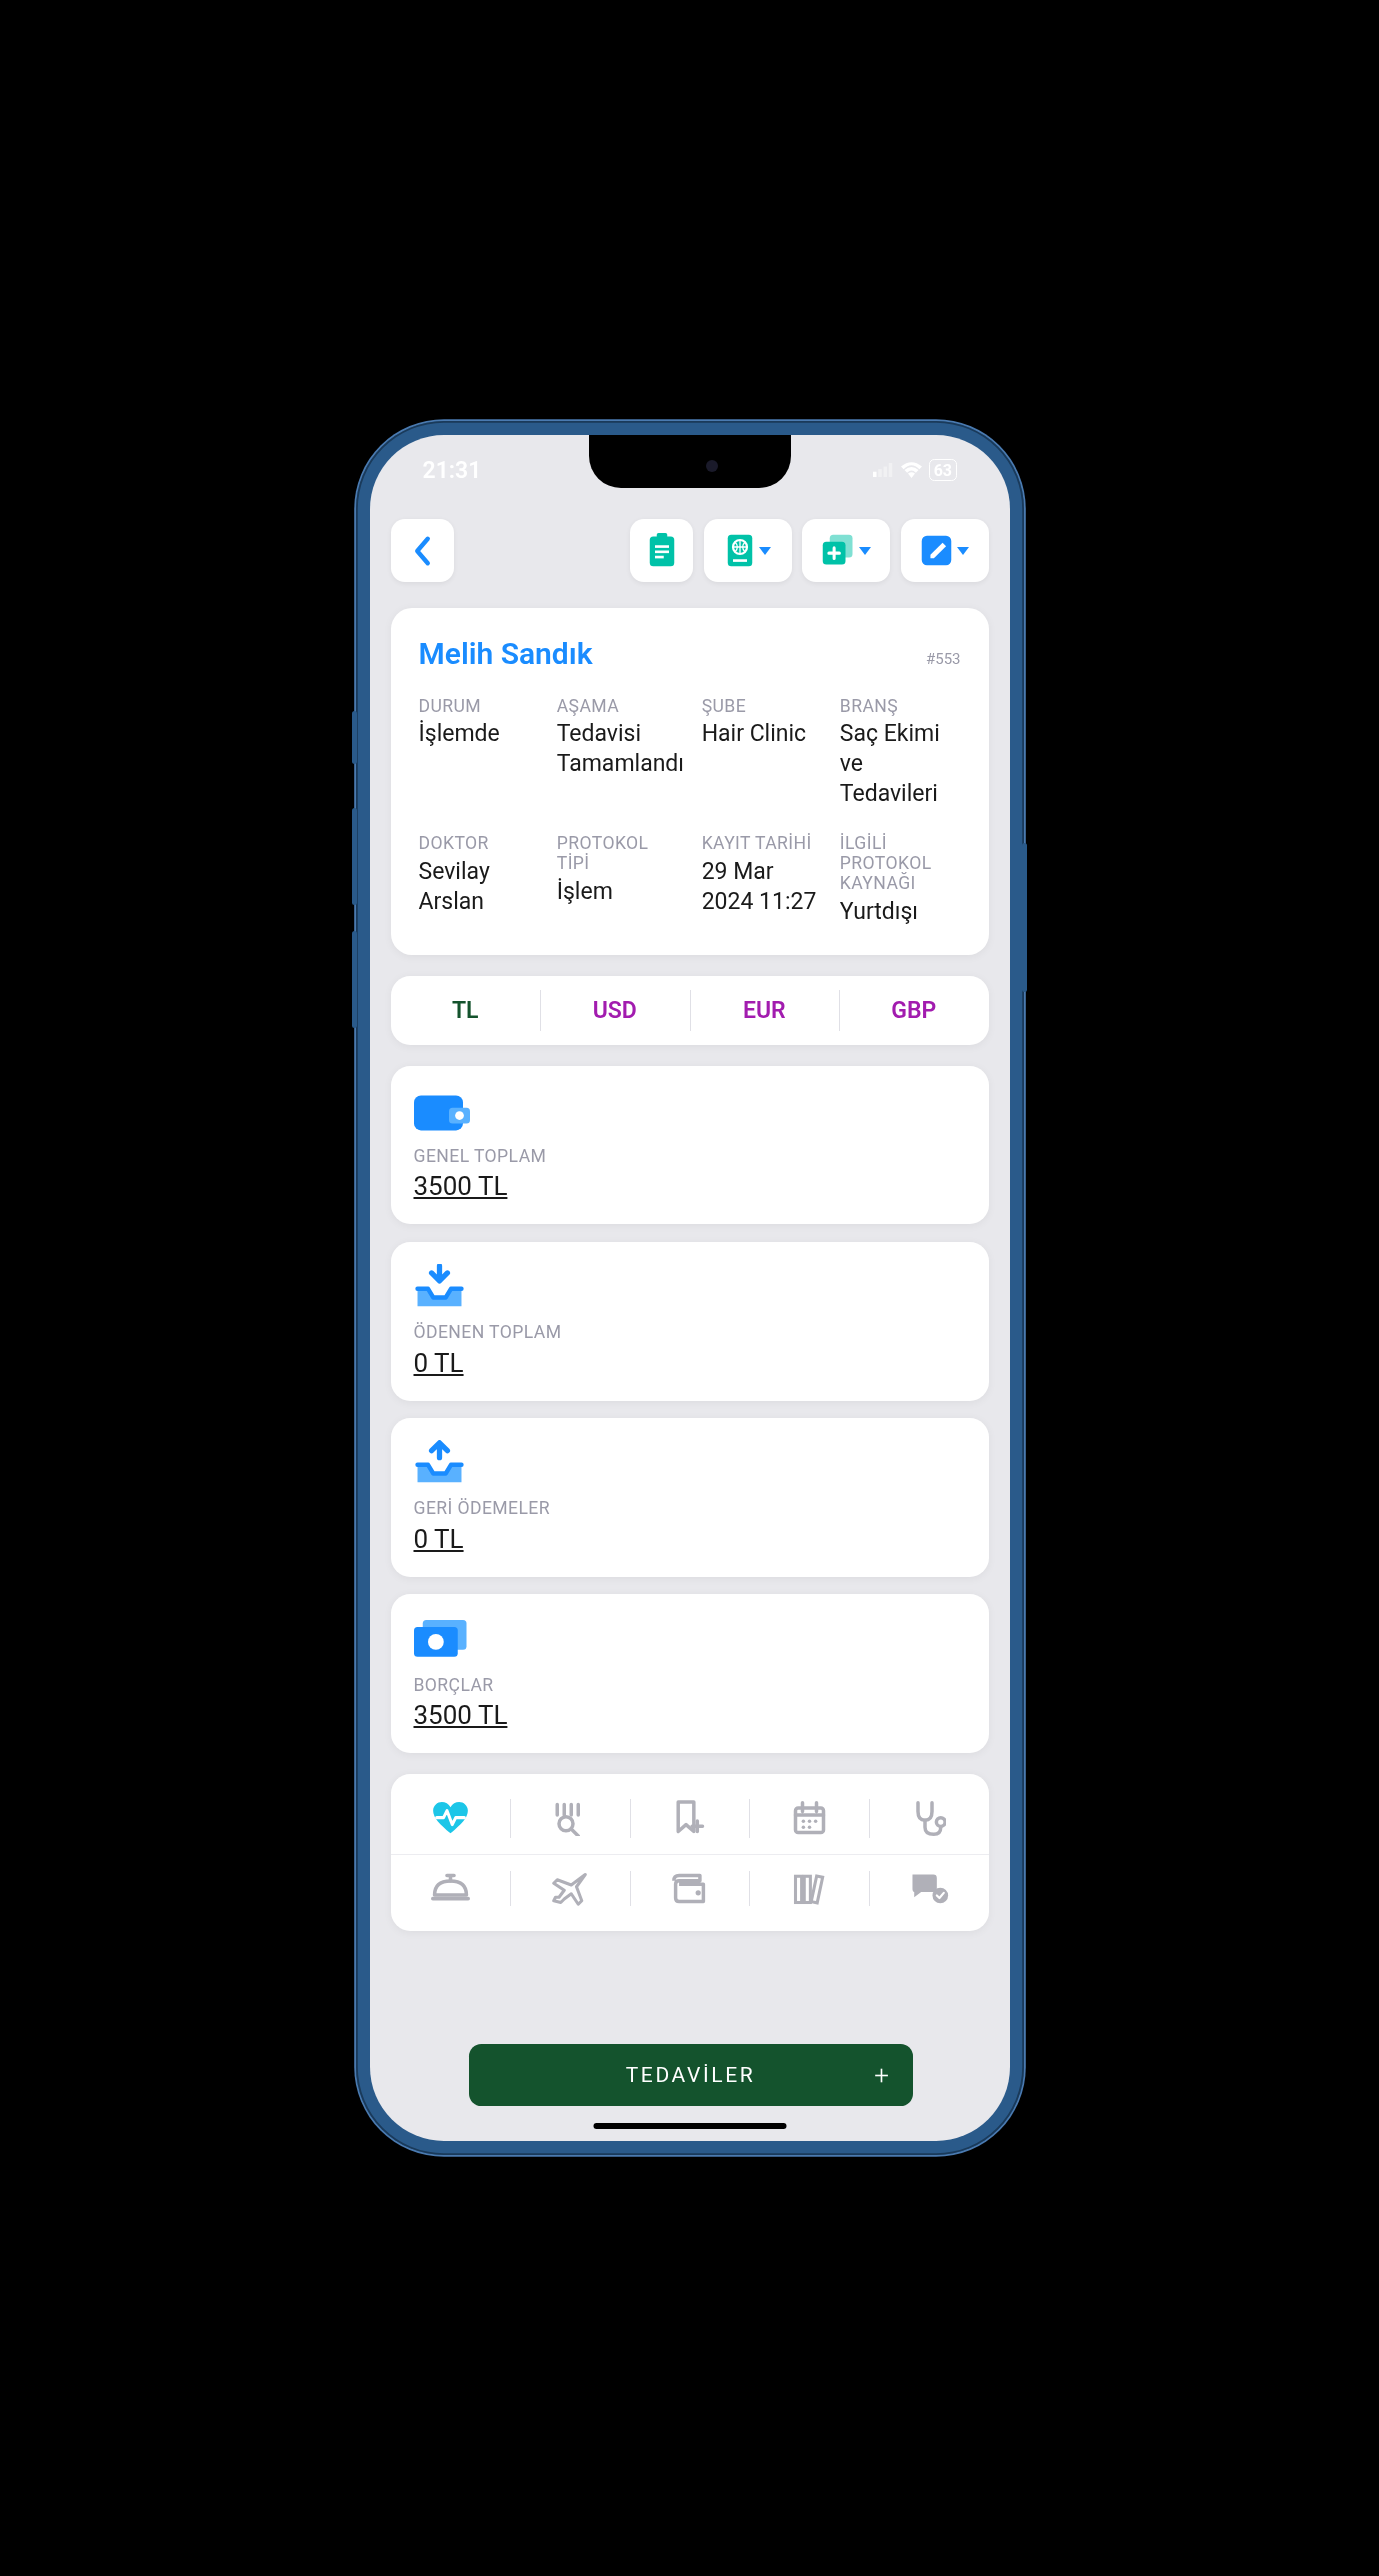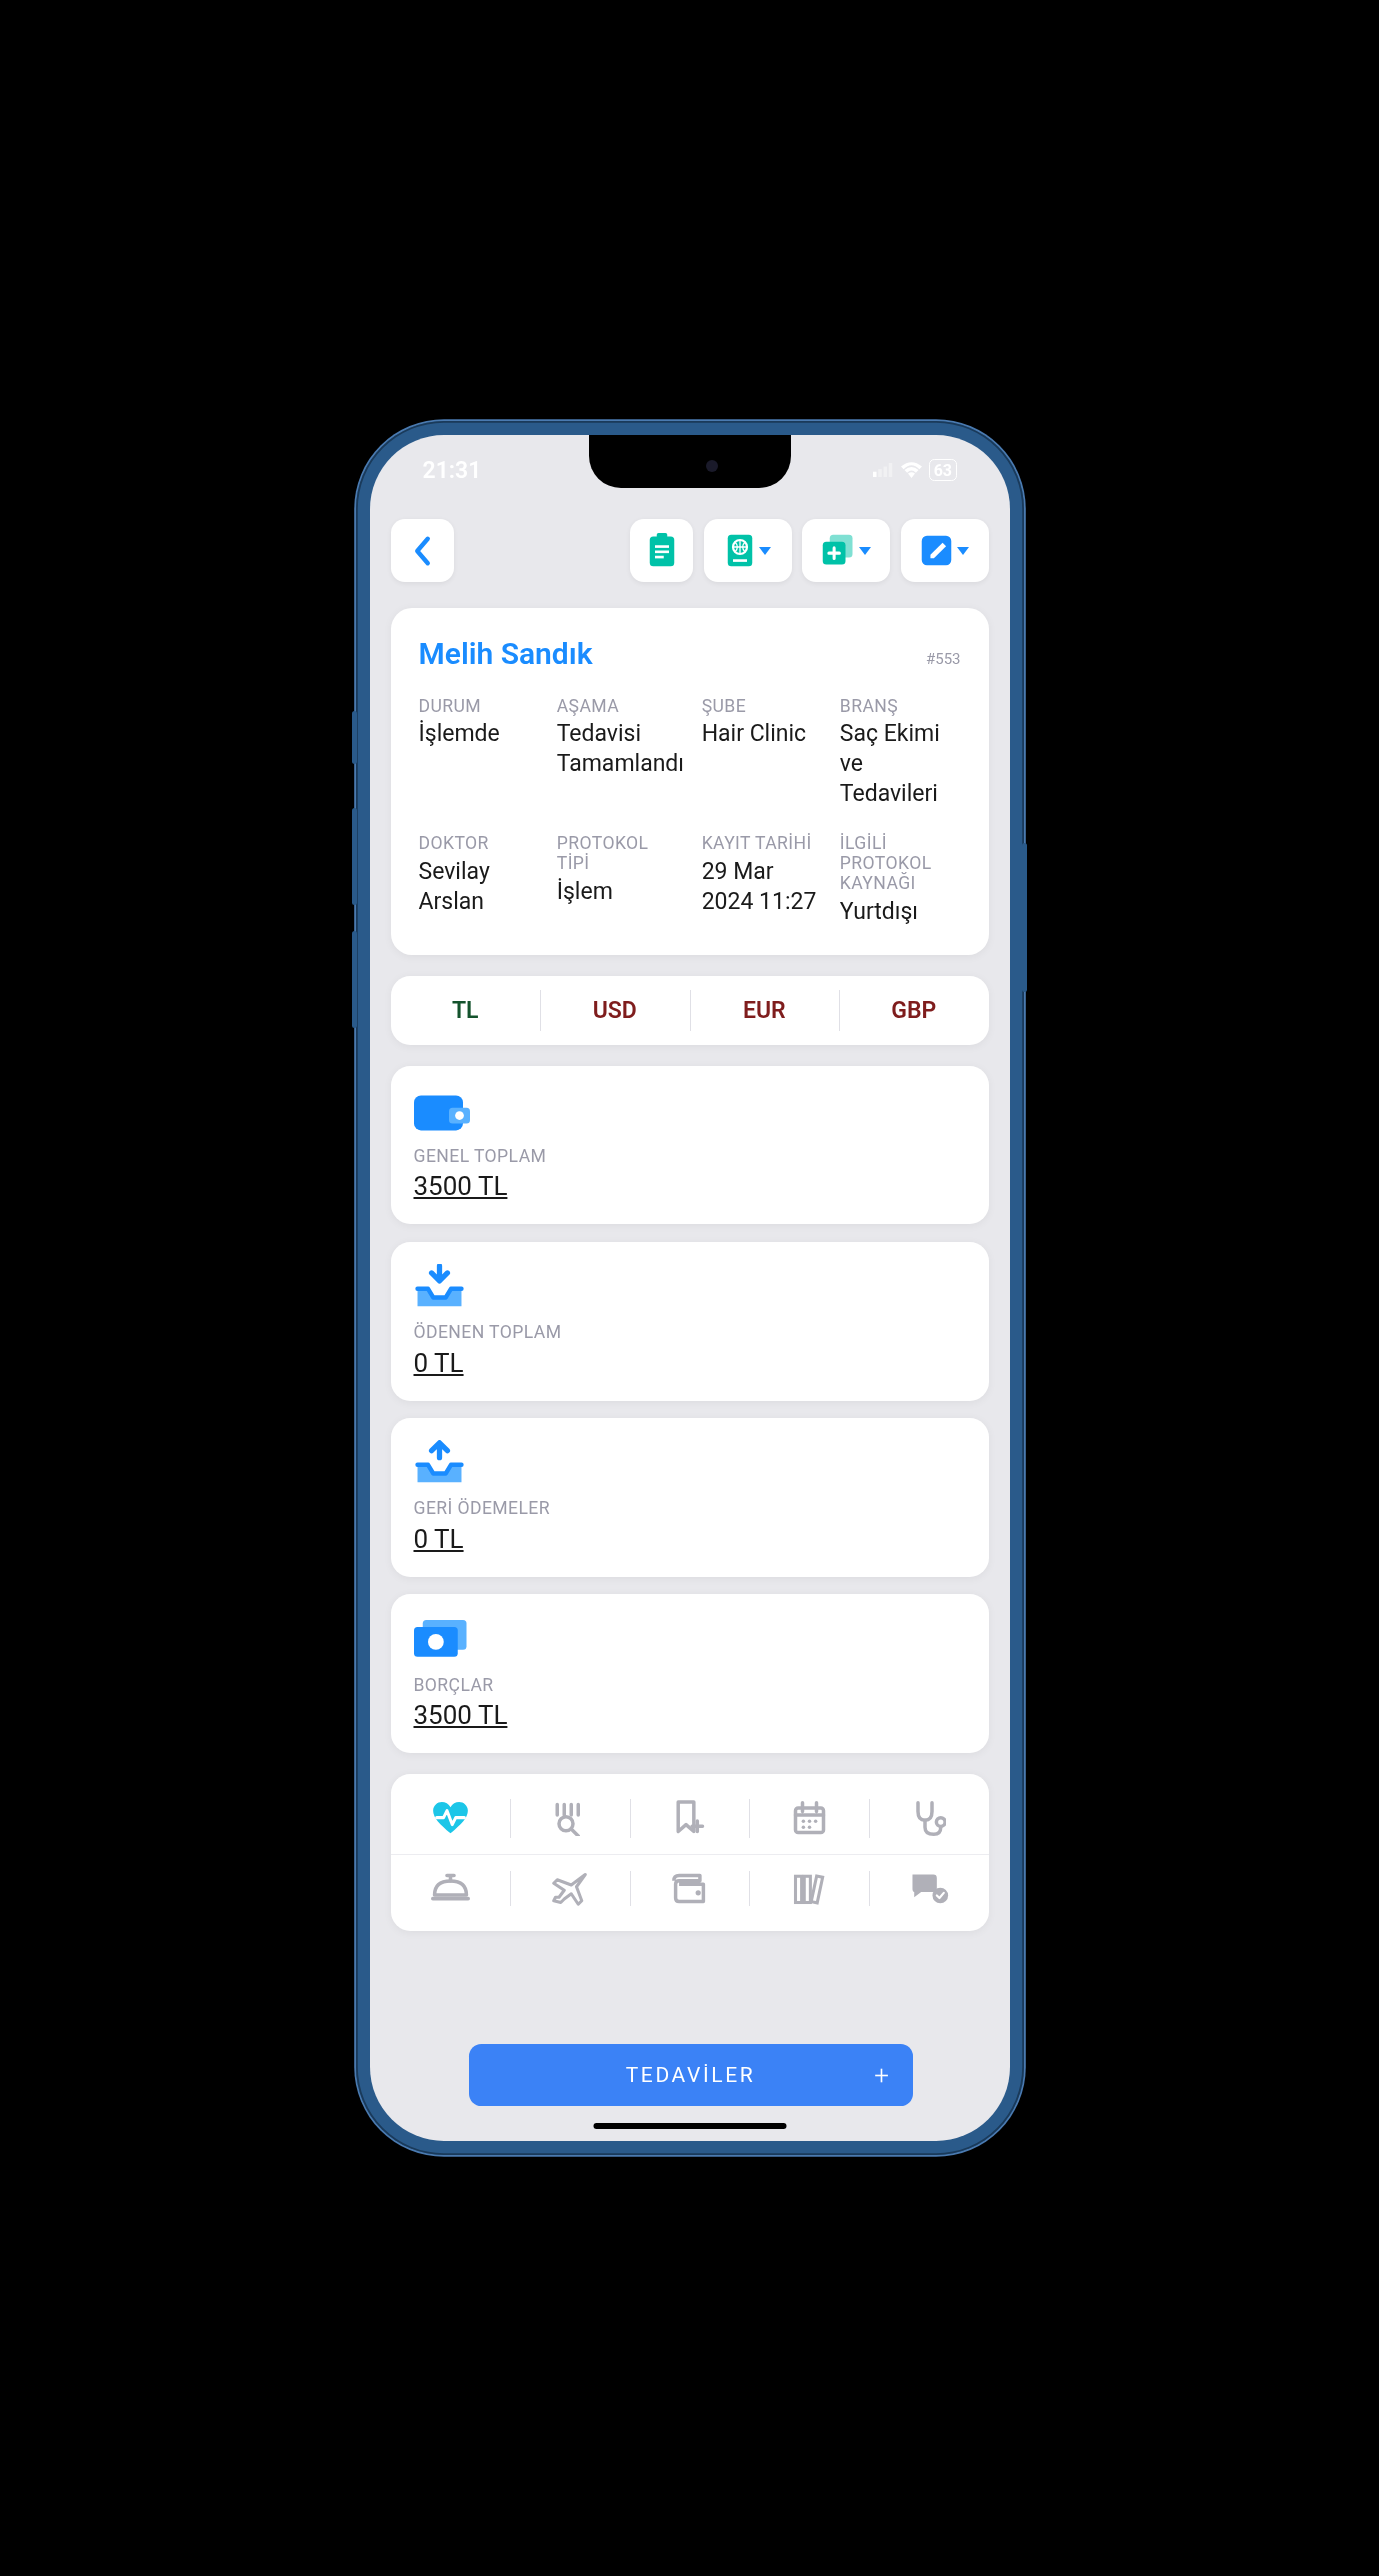--- a/index.html
+++ b/index.html
@@ -122,21 +122,21 @@
     margin-top: 21px;
     display: flex;
     padding: 7px 0;
     box-shadow: 0 1.8px 8.8px rgba(0,0,0,0.05);
   }
   .currency-tab {
     flex: 1;
     text-align: center;
     font-size: 23px;
     font-weight: 600;
-    color: #7f1d1d;
+    color: #a21caf;
     padding: 14px 0;
     position: relative;
   }
   .currency-tab.active { color: #14532d; }
   .currency-tab + .currency-tab::before {
     content: '';
     position: absolute;
     left: 0;
     top: 7px;
     bottom: 7px;
@@ -191,21 +191,21 @@
     bottom: 16px;
     width: 0.9px;
     background: #e0e0e6;
   }
   .bottom-bar {
     position: absolute;
     left: 99px;
     right: 97px;
     bottom: 35px;
     height: 62px;
-    background: #3b82f6;
+    background: #14532d;
     border-radius: 12.3px;
     display: flex;
     align-items: center;
     justify-content: center;
     color: #fff;
     font-size: 21px;
     letter-spacing: 2.6px;
   }
   .bottom-bar .plus {
     position: absolute;

